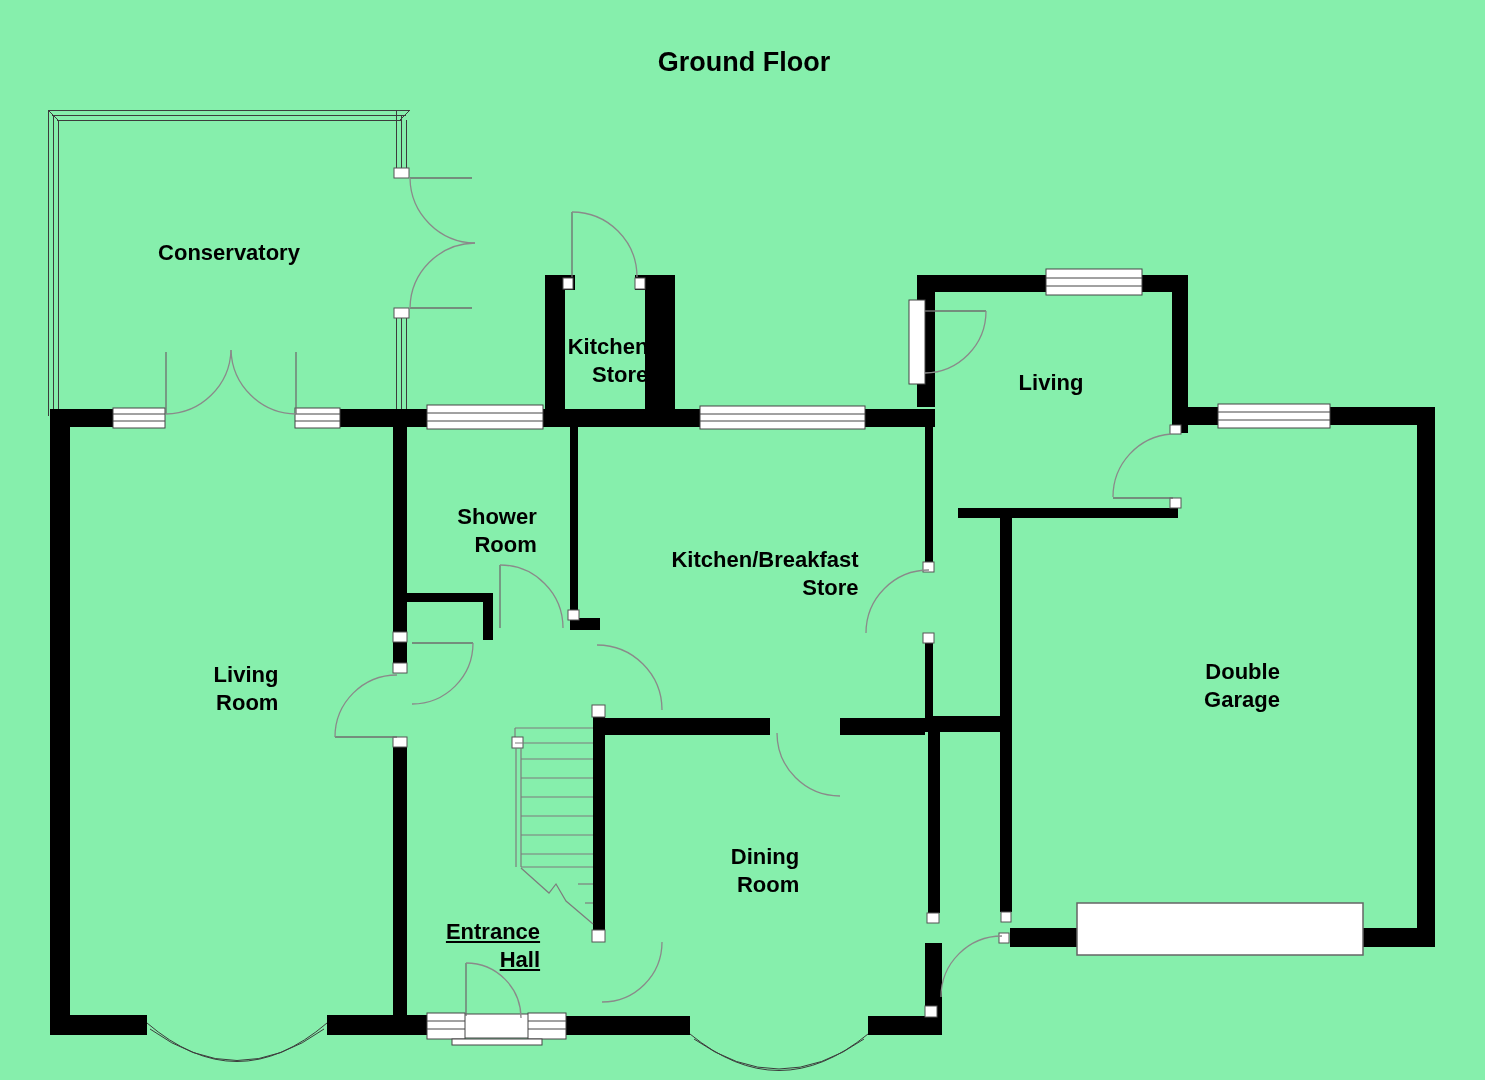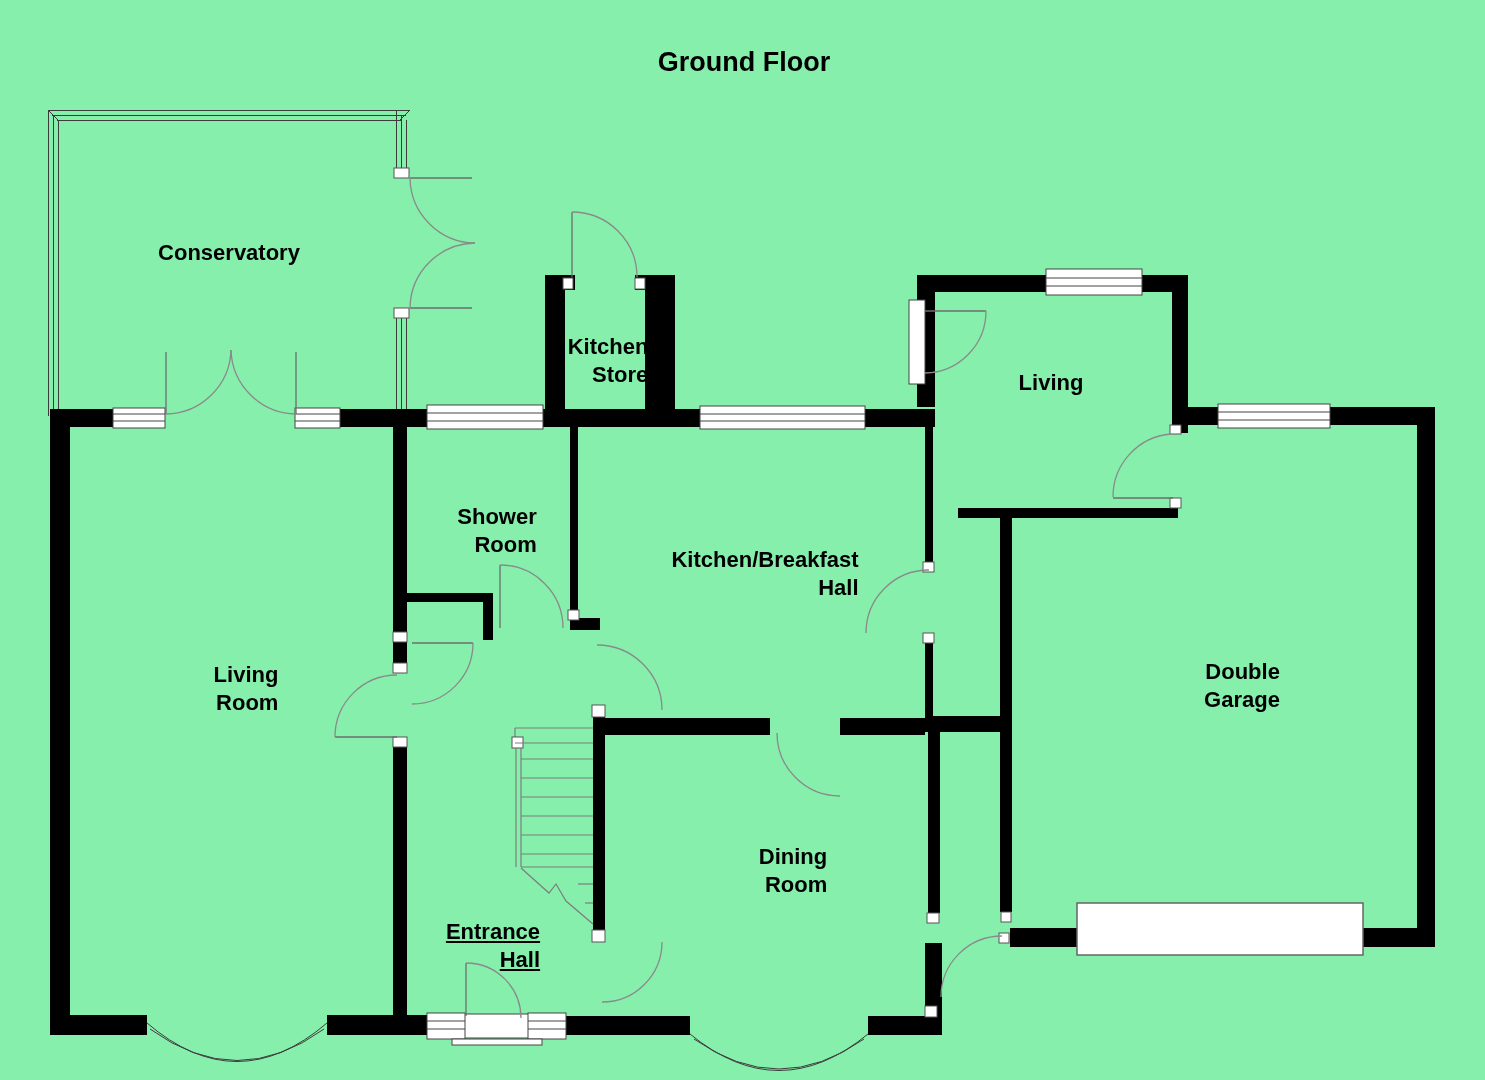--- a/index.html
+++ b/index.html
@@ -289,26 +289,26 @@
 
   <div class="room-label" style="left:608px; top:361px;">Kitchen
 Store</div>
 
   <div class="room-label" style="left:1051px; top:383px;">Living</div>
 
   <div class="room-label" style="left:497px; top:499px;margin-top:32px;">Shower
 Room</div>
 
   <div class="room-label" style="left:765px; top:574px;">Kitchen/Breakfast
-Hall</div>
+Store</div>
 
   <div class="room-label" style="left:235px; top:689px;margin-left:11px;">Living
 Room</div>
 
   <div class="room-label" style="left:1242px; top:686px;">Double
 Garage</div>
 
   <div class="room-label" style="left:493px; top:946px;text-decoration:underline;">Entrance
 Hall</div>
 
-  <div class="room-label" style="left:765px; top:871px;margin-left:28px;">Dining
+  <div class="room-label" style="left:765px; top:871px;">Dining
 Room</div>
 </div>
 
 </body></html>

